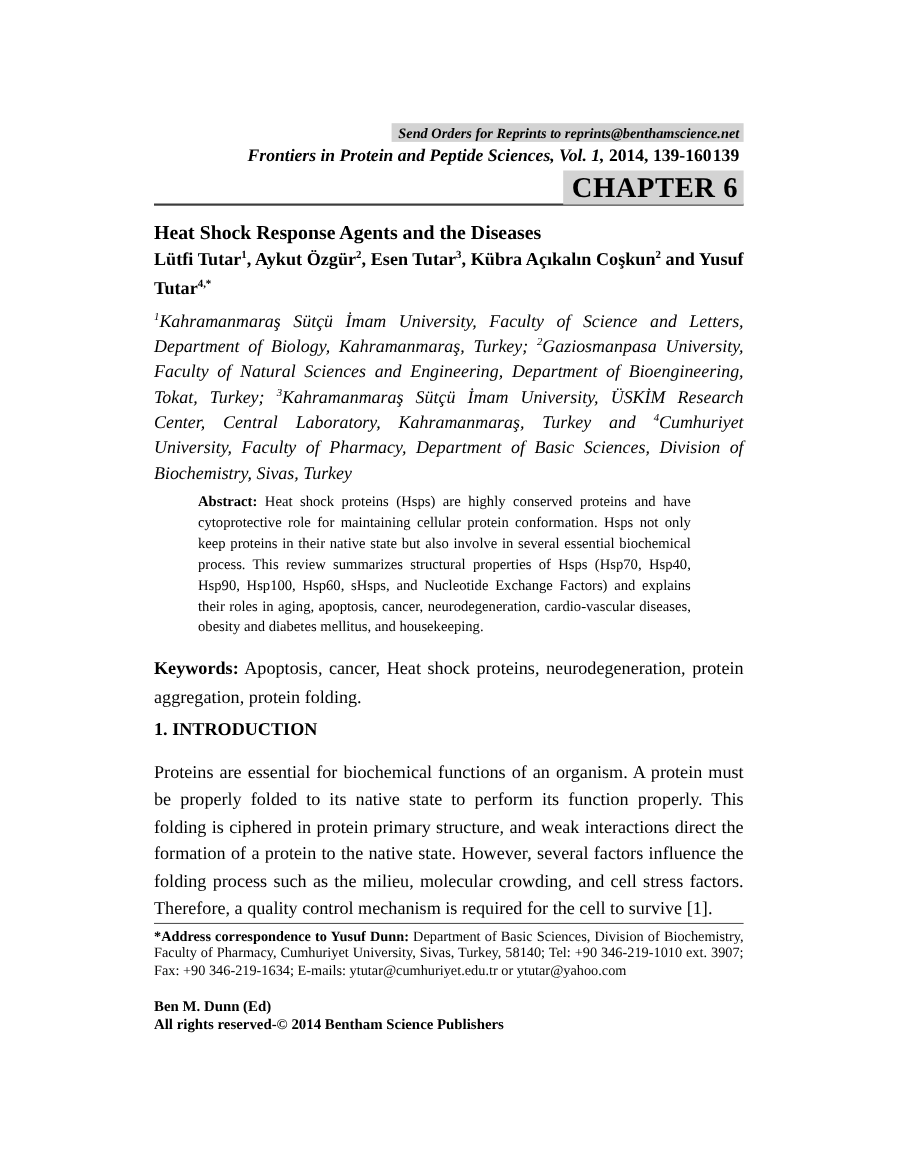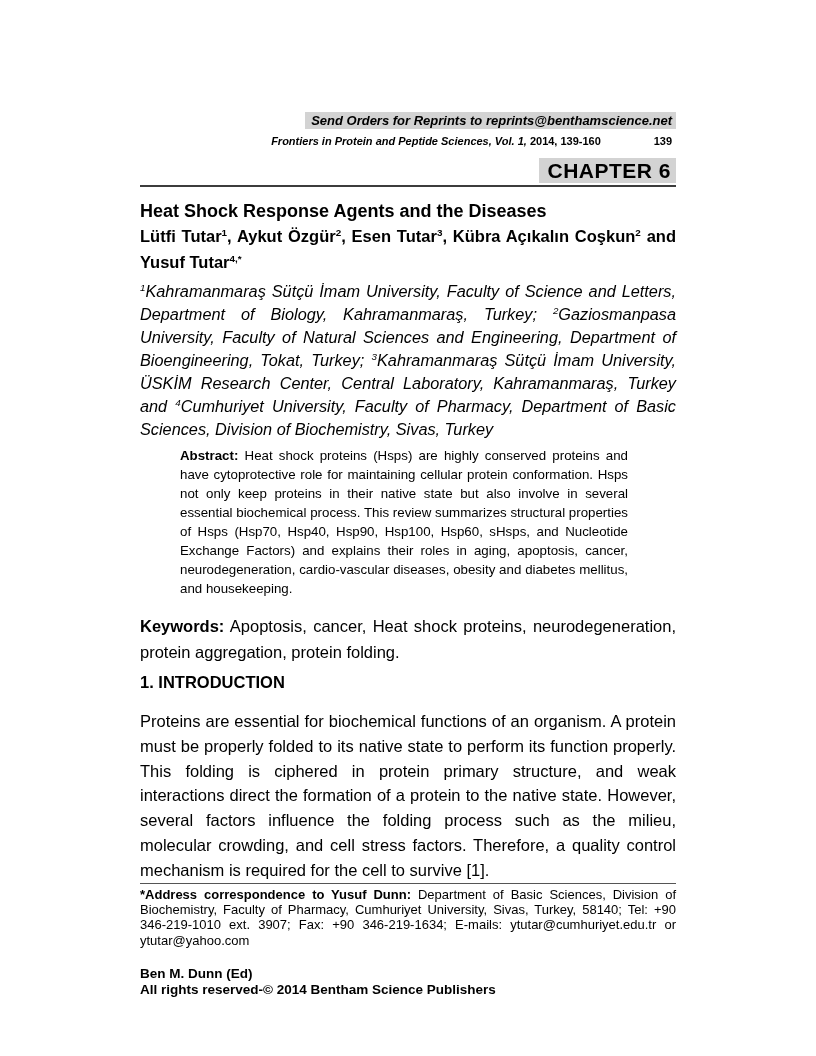--- a/index.html
+++ b/index.html
@@ -2,40 +2,40 @@
 <html><head>
 <meta charset="utf-8">
 <style>
   html,body { margin:0; padding:0; background:#ffffff; }
   .page {
     position:relative;
     width:816px; height:1056px;
     background:#ffffff;
     box-sizing:border-box;
     padding:111px 140px 0 140px;
-    font-family:Liberation Sans, sans-serif;
+    font-family:Liberation Serif, serif;
     color:#000000;
     overflow:hidden;
   }
   sup { font-size:0.60em; line-height:0; vertical-align:super; letter-spacing:0; }
 
   
   .send-orders-row { text-align:right; font-size:13px; line-height:19px; }
   .send-orders-row .hl {
     background:#d3d3d3; font-weight:bold; font-style:italic; padding:1px 4px 1px 6px;
   }
   .journal-row {
-    position:relative; margin-top:2px; font-size:11px; line-height:19px;
+    position:relative; margin-top:2px; font-size:16px; line-height:19px;
     text-align:center; padding-left:56px; font-weight:bold;
   }
   .journal-row .jit { font-style:italic; }
   .journal-row .pagenum { position:absolute; right:4px; top:0; font-weight:bold; }
   .chapter-row { text-align:right; margin-top:7px; }
   .chapter-row .hl {
-    background:#d3d3d3; font-weight:bold; font-size:21px; line-height:26px; padding:1px 5px 1px 8px;
+    background:#d3d3d3; font-weight:bold; font-size:26px; line-height:26px; padding:1px 5px 1px 8px;
     letter-spacing:0.5px;
   }
   .main-rule { margin-top:1px; border-top:2px solid #3c3c3c; height:0; }
 
   
   .title { margin-top:13px; font-size:18px; font-weight:bold; line-height:23px; }
   .authors { font-size:16.5px; font-weight:bold; line-height:26px; text-align:justify; }
   .affiliations { margin-top:5px; font-size:16.3px; font-style:italic; line-height:23px; text-align:justify; }
   .abstract { margin:5px 48px 0 40px; font-size:13.3px; line-height:19px; text-align:justify; }
   .abstract .lbl { font-weight:bold; }

